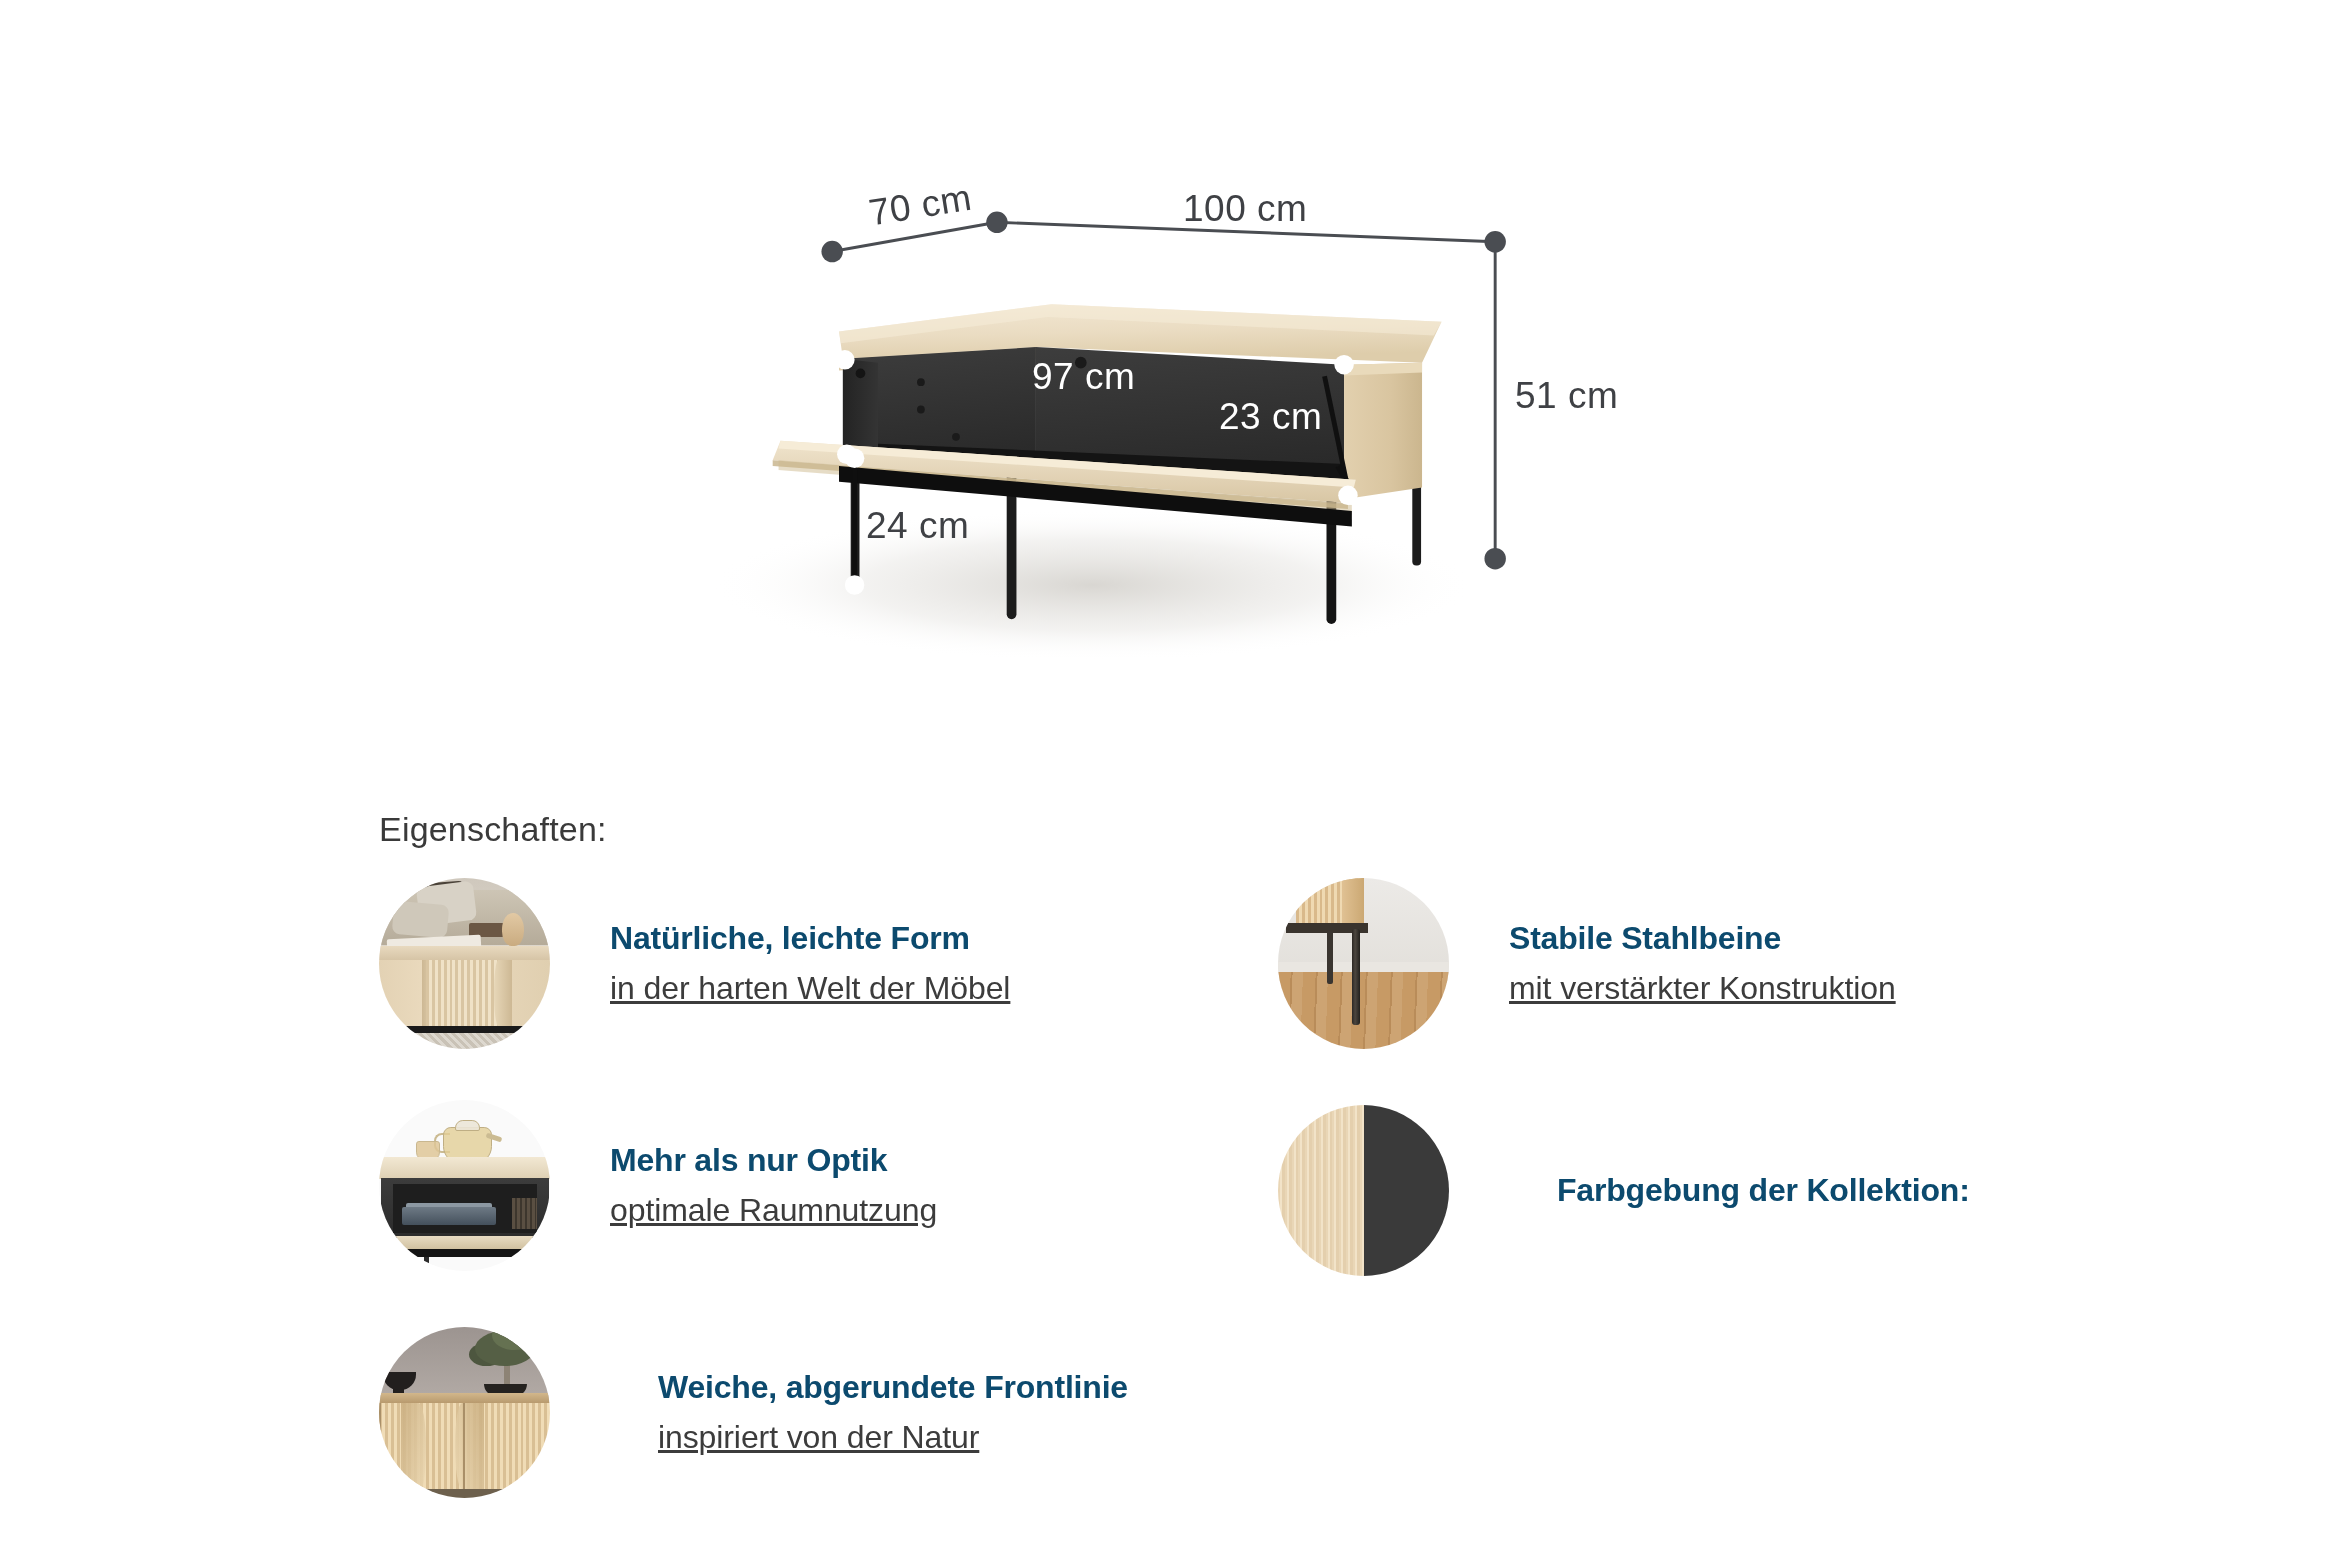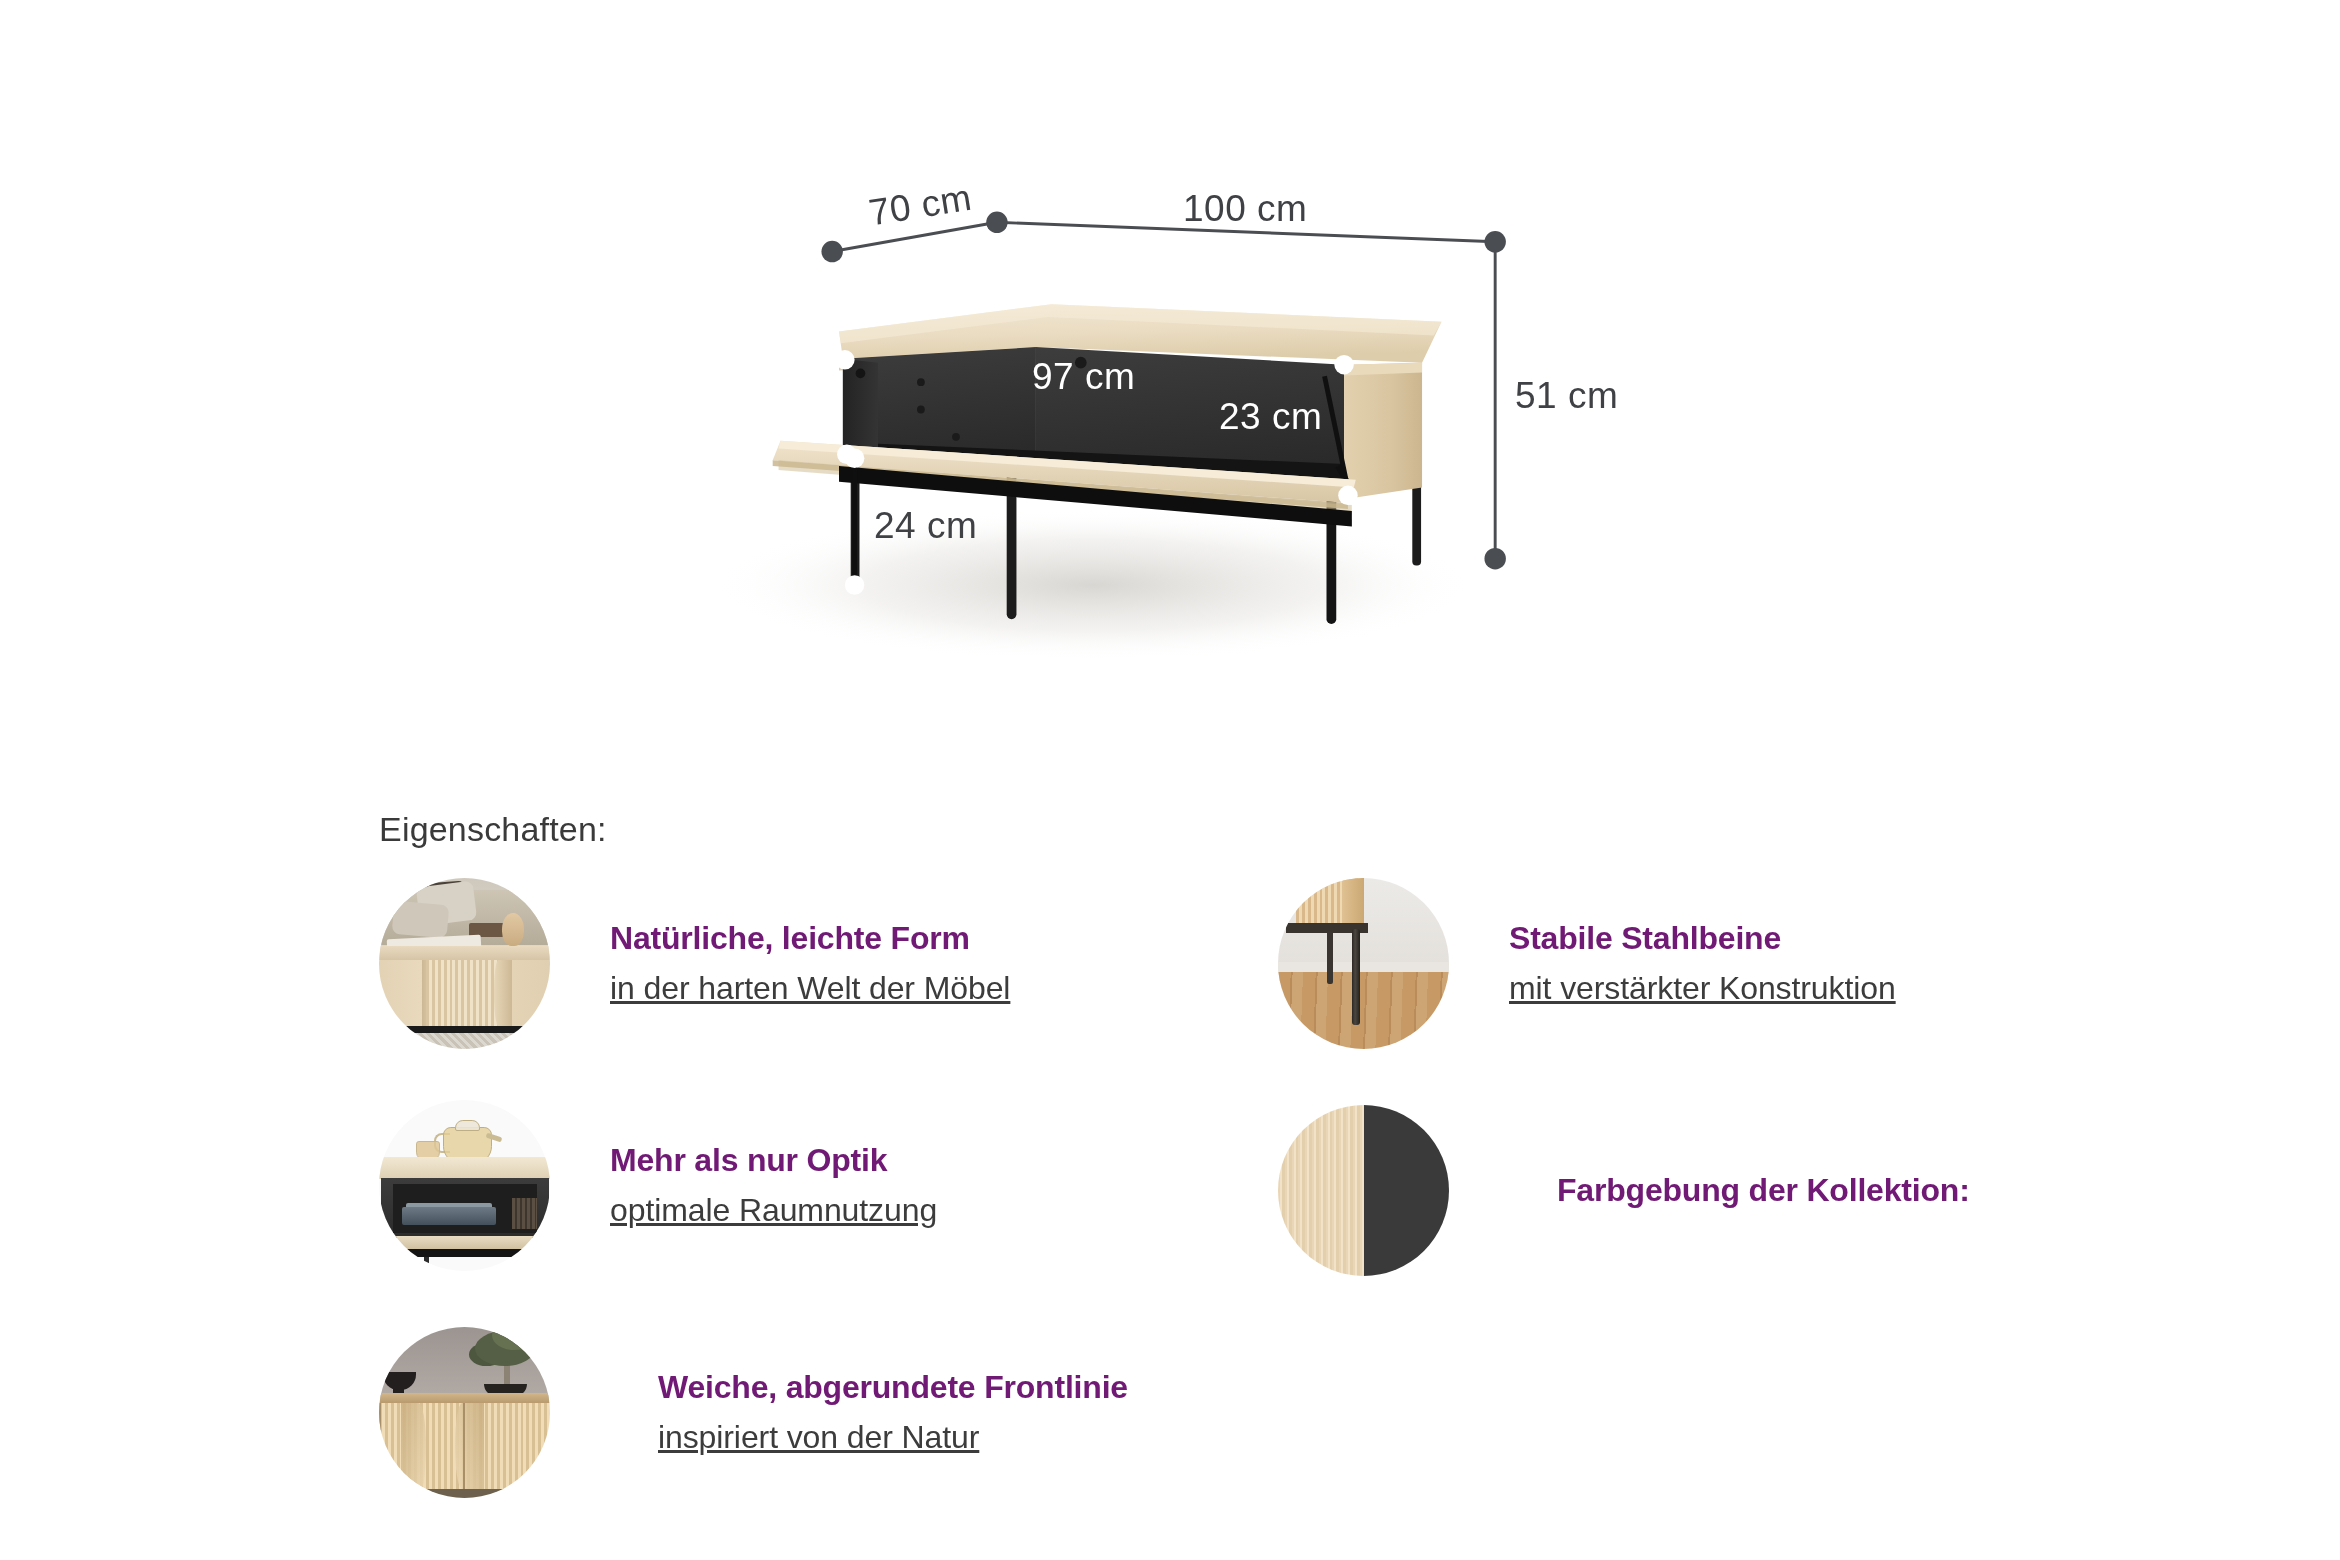--- a/index.html
+++ b/index.html
@@ -46,21 +46,21 @@
     font-size: 37px;
     font-weight: 400;
     color: #ffffff;
     letter-spacing: 0.5px;
     white-space: nowrap;
   }
 
   #label-70 { left: 866px; top: 193px; transform: rotate(-9deg); transform-origin: left top; }
   #label-100 { left: 1183px; top: 188px; }
   #label-51 { left: 1515px; top: 375px; }
-  #label-24 { left: 866px; top: 505px; margin-left: 8px; }
+  #label-24 { left: 866px; top: 505px; }
   #label-97 { left: 1032px; top: 356px; }
   #label-23 { left: 1219px; top: 396px; }
 
   
   #features {
     position: absolute;
     left: 0;
     top: 761px;
     width: 2286px;
     height: 800px;
@@ -107,21 +107,21 @@
     height: 171px;
   }
 
   .feature-text {
     margin-left: 60px;
     line-height: 1.46;
   }
   .feature-title {
     font-size: 32px;
     font-weight: 700;
-    color: #701a75;
+    color: #0c4a6e;
     letter-spacing: -0.2px;
   }
   .feature-sub {
     font-size: 32px;
     font-weight: 400;
     color: #3c3c3c;
     letter-spacing: -0.1px;
     margin-top: 2.9px;
     text-decoration: underline;
   }

